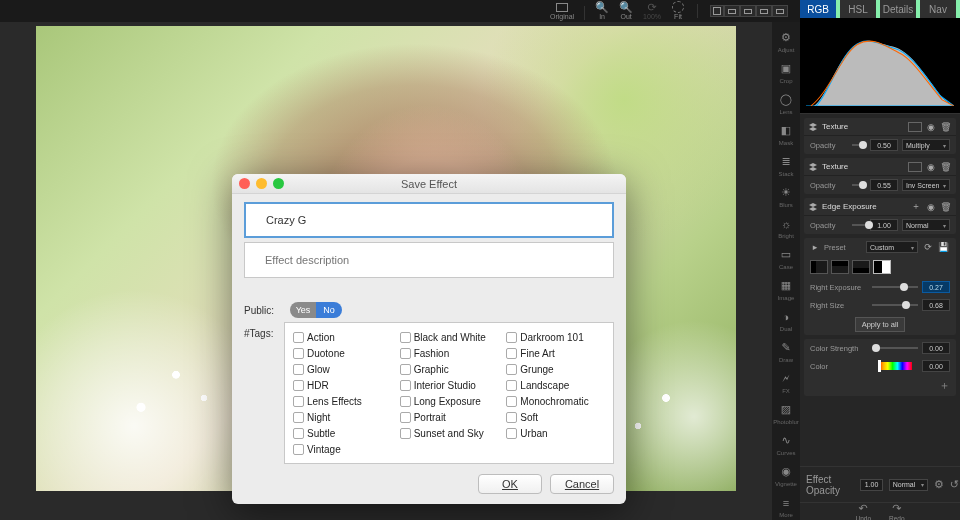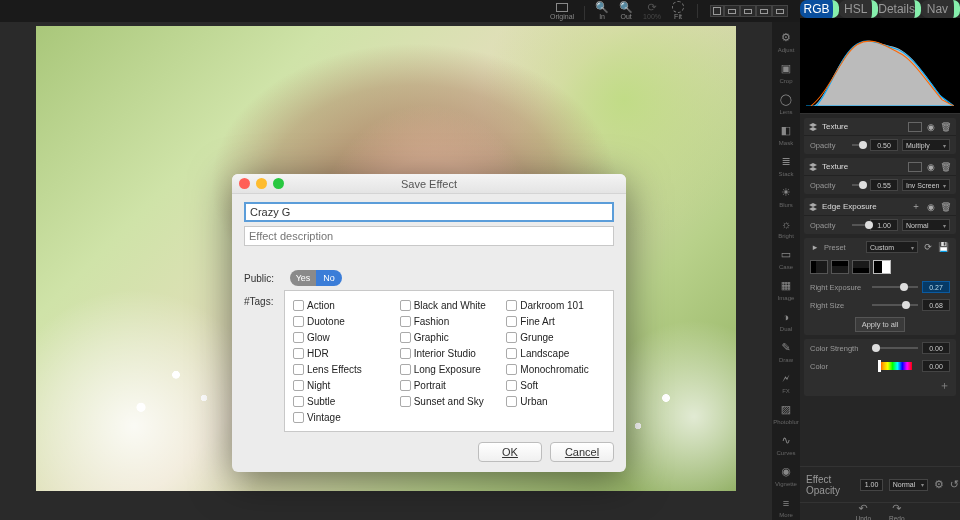--- a/index.html
+++ b/index.html
@@ -39,21 +39,21 @@
 
 
 .vstrip { position: absolute; top: 22px; left: 772px; width: 28px; height: 498px; background: #1d1d1d; display: flex; flex-direction: column; align-items: center; padding-top: 6px; gap: 4px; }
 .vtool { width: 24px; height: 30px; display: flex; flex-direction: column; align-items: center; justify-content: center; gap: 2px; cursor: pointer; }
 .vtool .vi { width: 14px; height: 14px; color: #888; display:flex; align-items:center; justify-content:center; font-size:11px; }
 .vtool .vl { font-size: 6px; color: #666; }
 
 
 .rpanel { position: absolute; top: 0; left: 800px; width: 160px; height: 520px; background: #262626; color: #ccc; font-size: 9px; display: flex; flex-direction: column; }
 .tabs { display: flex; height: 18px; }
-.tabs .tab { flex: 1; display: flex; align-items: center; justify-content: center; background: #303030; border-right: 6px solid #86efac; font-size: 12px; color: #999; cursor: pointer; border-radius: 7px; }
+.tabs .tab { flex: 1; display: flex; align-items: center; justify-content: center; background: #303030; border-right: 4px solid #86efac; font-size: 10px; color: #999; cursor: pointer; }
 .tabs .tab.active { background: #0a4f9e; color: #fff; }
 
 .histo { height: 96px; background: #000; border-bottom: 1px solid #333; position: relative; padding: 6px; }
 .histo svg { width: 100%; height: 82px; }
 
 .rscroll { flex: 1; overflow: hidden; display: flex; flex-direction: column; gap: 4px; padding: 4px; }
 
 .section { background: #2e2e2e; border-radius: 2px; }
 .sec-hd { display: flex; align-items: center; height: 18px; padding: 0 4px; gap: 4px; border-bottom: 1px solid #222; }
 .sec-hd .stackicn { width: 10px; height: 10px; color: #888; }
@@ -97,21 +97,21 @@
 .stackstack .s3 { font-size: 11px; }
 
 
 .modal { position: absolute; top: 174px; left: 232px; width: 394px; background: #ececec; border-radius: 6px; box-shadow: 0 8px 40px rgba(0,0,0,.5); font-size: 11px; color: #333; }
 .modal-titlebar { height: 20px; display: flex; align-items: center; justify-content: center; position: relative; border-bottom: 1px solid #d4d4d4; background: linear-gradient(#f4f4f4,#e4e4e4); border-radius: 6px 6px 0 0; }
 .traffic { position: absolute; left: 7px; top: 4px; display: flex; gap: 6px; }
 .tl { width: 11px; height: 11px; border-radius: 50%; }
 .tl.r { background: #ff5f57; } .tl.y { background: #febc2e; } .tl.g { background: #28c840; }
 .modal-title { font-size: 11px; color: #555; }
 .modal-body { padding: 8px 12px 10px 12px; }
-.fld { width: 100%; height: 20px; border: 2px solid #5b9dd9; padding: 1px 4px; font-size: 11px; color: #333; background: #fff; outline: none; }
+.fld { width: 100%; height: 36px; border: 2px solid #5b9dd9; padding: 1px 20px; font-size: 11px; color: #333; background: #fff; outline: none; }
 .fld.desc { margin-top: 4px; border: 1px solid #c8c8c8; color: #b0b0b0; }
 .mrow { display: flex; align-items: center; gap: 6px; margin-top: 24px; }
 .mlbl { width: 40px; font-size: 10px; color: #333; }
 .toggle { display: inline-flex; height: 16px; border-radius: 8px; overflow: hidden; font-size: 9px; }
 .toggle span { display:flex; align-items:center; justify-content:center; width: 26px; }
 .toggle .yes { background:#8a8a8a; color:#fff; }
 .toggle .no { background:#3b7dd8; color:#fff; }
 .tags-area { display: flex; margin-top: 4px; }
 .tags-cols { flex:1; border: 1px solid #c8c8c8; background:#fff; padding: 6px 8px; display: grid; grid-template-columns: repeat(3, 1fr); grid-auto-rows: 16px; gap: 0 8px; }
 .ck { display: flex; align-items: center; gap: 3px; font-size: 10px; color: #222; }

